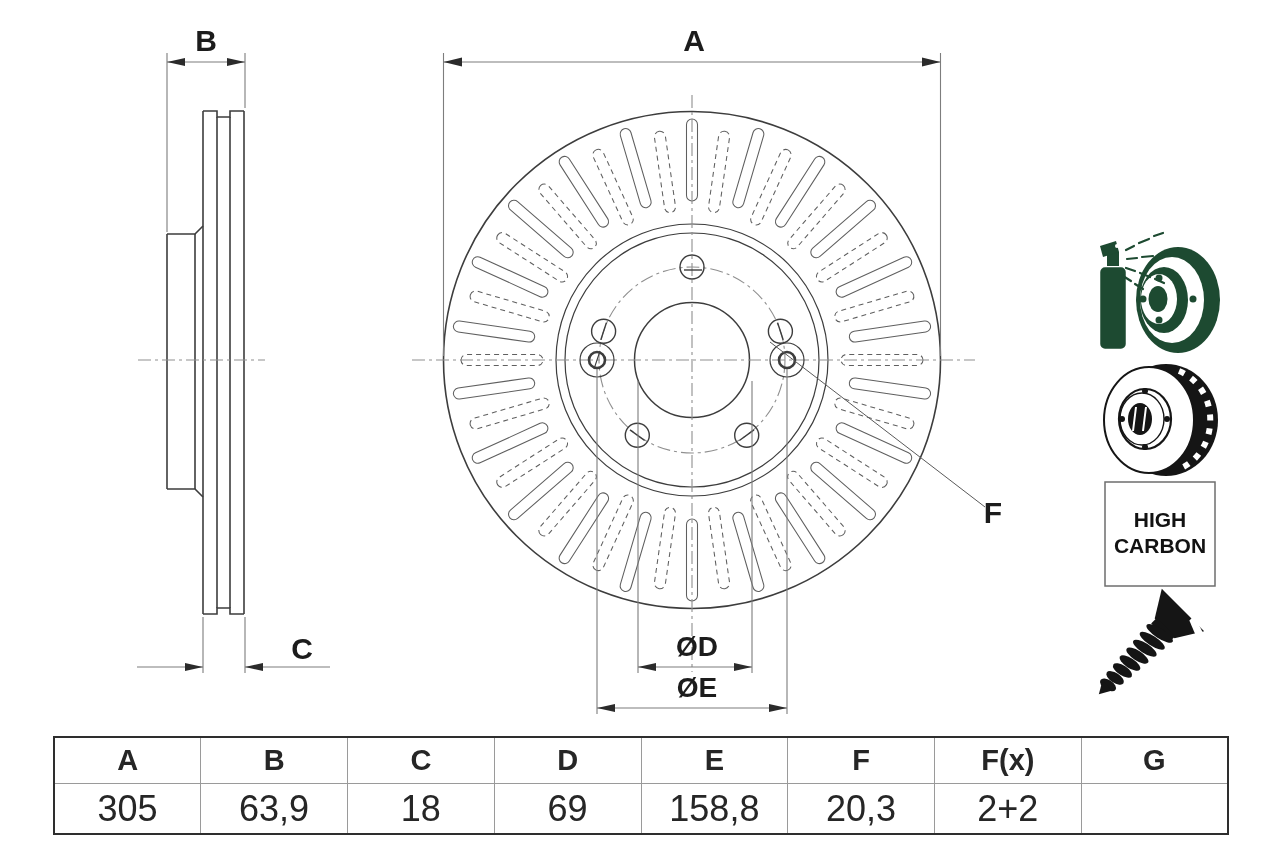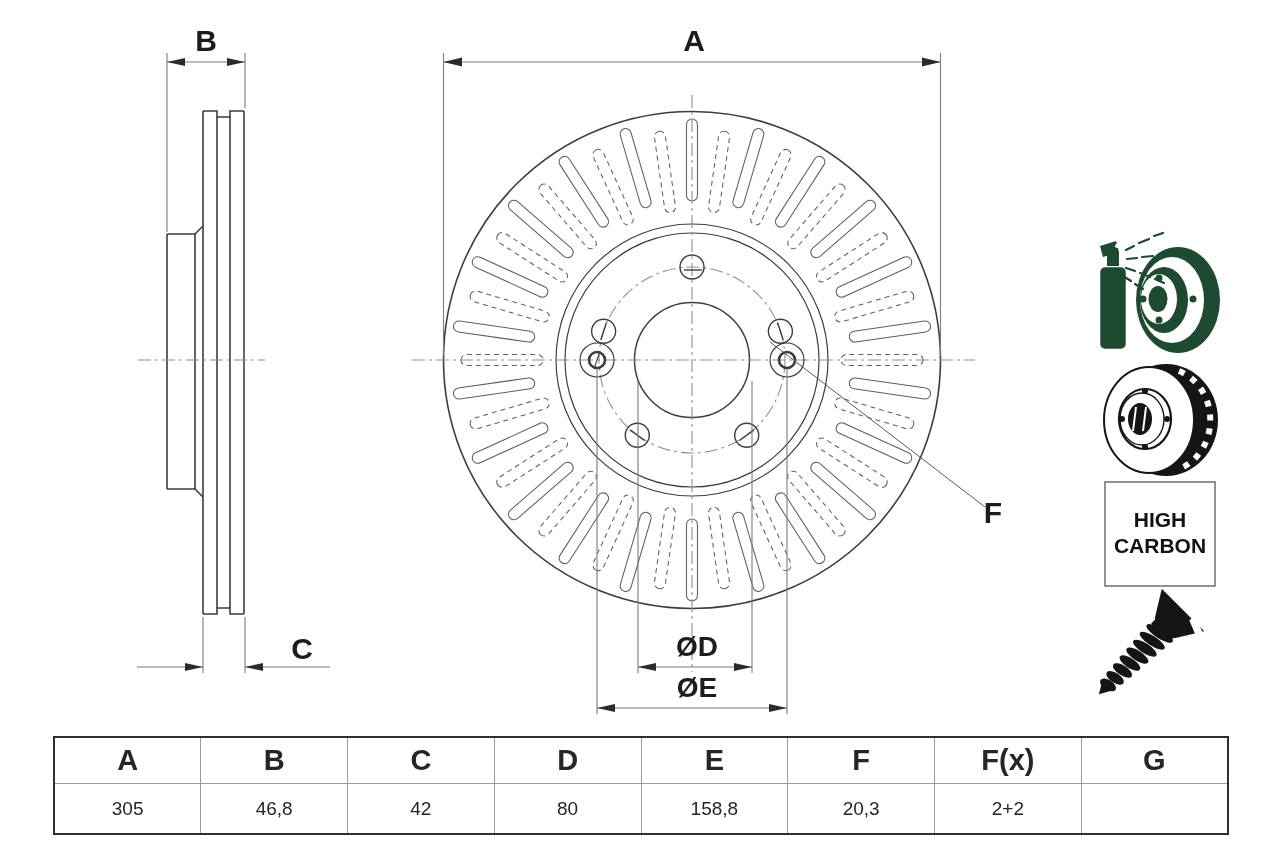--- a/index.html
+++ b/index.html
@@ -8,21 +8,21 @@
   svg{display:block;}
   svg text{font-family:"Liberation Sans",sans-serif;fill:#1c1c1c;}
   .dim-label{font-size:30px;font-weight:600;}
   .dim-label-sm{font-size:28px;font-weight:600;}
   .badge-text{font-size:21px;font-weight:700;fill:#121212;}
   
   table.spec{position:absolute;left:53px;top:736px;width:1176px;border-collapse:collapse;table-layout:fixed;background:#fff;}
   table.spec td,table.spec th{border:1px solid #9a9a9a;text-align:center;vertical-align:middle;color:#262626;padding:0;}
   table.spec{border:2px solid #2e2e2e;}
   table.spec tr.hdr th{height:45px;font-size:29px;font-weight:700;}
-  table.spec tr.val td{height:49px;font-size:19px;font-weight:400;}
+  table.spec tr.val td{height:49px;font-size:36px;font-weight:400;}
 </style>
 </head>
 <body>
 
 <div class="page">
 
 <svg width="1280" height="734" viewBox="0 0 1280 734">
 
   <g stroke="#3d3d3d" stroke-width="1.6" fill="none">
 
@@ -228,23 +228,23 @@
       <th>B</th>
       <th>C</th>
       <th>D</th>
       <th>E</th>
       <th>F</th>
       <th>F(x)</th>
       <th>G</th>
     </tr>
     <tr class="val">
       <td>305</td>
-      <td>46,8</td>
-      <td>42</td>
-      <td>80</td>
+      <td>63,9</td>
+      <td>18</td>
+      <td>69</td>
       <td>158,8</td>
       <td>20,3</td>
       <td>2+2</td>
       <td></td>
     </tr>
   </tbody>
 </table>
 
 </div>
 

